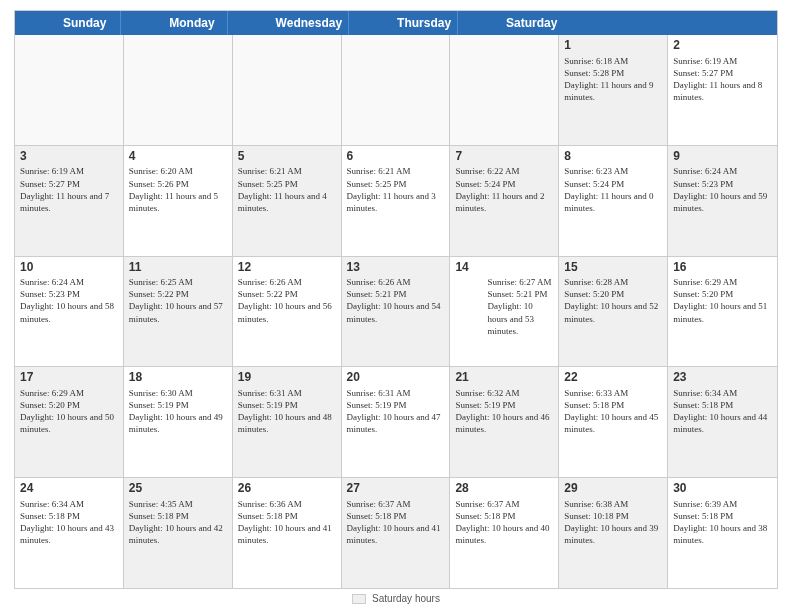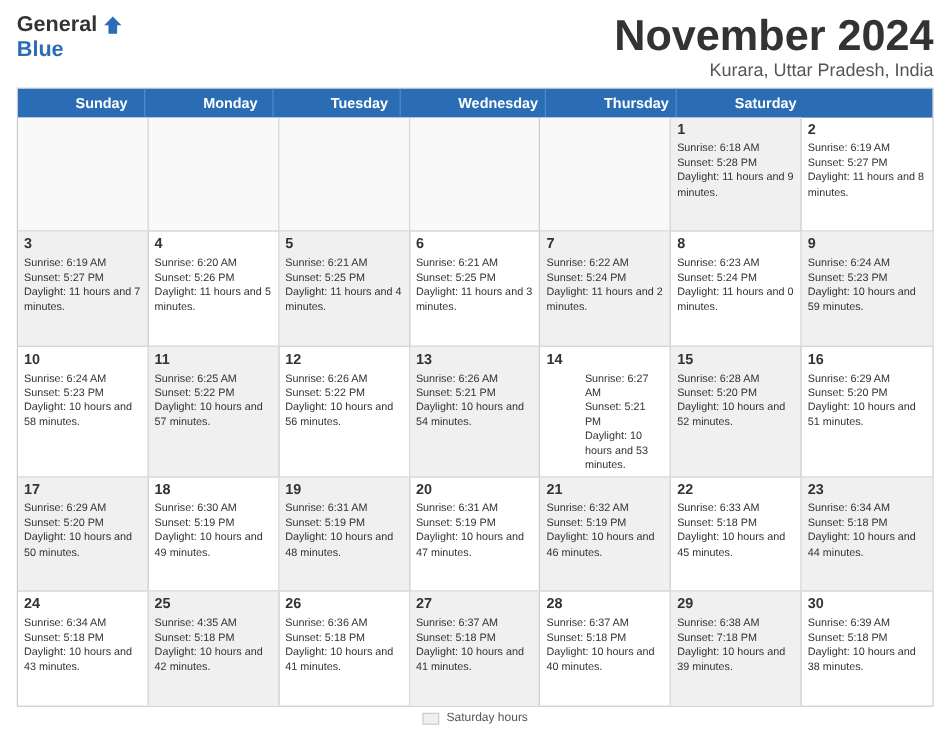--- a/index.html
+++ b/index.html
@@ -108,20 +108,21 @@
     .day-num {
       font-size: 12px;
       font-weight: bold;
       display: block;
       margin-bottom: 1px;
     }
     .cell-text {
       font-size: 9px;
       color: #333;
       line-height: 1.35;
+      font-family: Liberation Serif, serif;
     }
     .footer {
       display: flex;
       align-items: center;
       justify-content: center;
       margin-top: 4px;
       font-size: 10px;
       color: #555;
       gap: 6px;
     }
@@ -130,41 +131,25 @@
       height: 10px;
       background: #f0f0f0;
       border: 1px solid #ccc;
       display: inline-block;
     }
   </style>
 </head>
 <body>
 
 <div class="page">
-  <div class="header">
-    <div class="logo">
-      <div class="logo-text">
-        <span class="logo-general">General</span>
-        <svg class="logo-icon" viewBox="0 0 20 20">
-          <polygon points="10,2 18,10 14,10 14,18 6,18 6,10 2,10" fill="#2a6db5"></polygon>
-        </svg>
-      </div>
-      <span class="logo-blue">Blue</span>
-    </div>
-    <div class="title-block">
-      <div class="month-title">November 2024</div>
-      <div class="location">Kurara, Uttar Pradesh, India</div>
-    </div>
-  </div>
 
   <div class="calendar">
     <div class="cal-header" id="cal-header">
         <div class="cal-header-cell">Sunday</div>
         <div class="cal-header-cell">Monday</div>
-        <div class="cal-header-cell">Tuesday</div>
         <div class="cal-header-cell">Wednesday</div>
         <div class="cal-header-cell">Thursday</div>
         <div class="cal-header-cell">Saturday</div>
       </div>
     <div class="cal-body" id="cal-body">
         <div class="cal-row">
           <div class="cal-cell empty"></div>
           <div class="cal-cell empty"></div>
           <div class="cal-cell empty"></div>
           <div class="cal-cell empty"></div>
@@ -341,21 +326,21 @@
           </div>
           <div class="cal-cell">
             <span class="day-num">28</span>
             <div class="cell-text" style="white-space: pre-line;">Sunrise: 6:37 AM
 Sunset: 5:18 PM
 Daylight: 10 hours and 40 minutes.</div>
           </div>
           <div class="cal-cell shaded">
             <span class="day-num">29</span>
             <div class="cell-text" style="white-space: pre-line;">Sunrise: 6:38 AM
-Sunset: 7:18 PM
+Sunset: 10:18 PM
 Daylight: 10 hours and 39 minutes.</div>
           </div>
           <div class="cal-cell">
             <span class="day-num">30</span>
             <div class="cell-text" style="white-space: pre-line;">Sunrise: 6:39 AM
 Sunset: 5:18 PM
 Daylight: 10 hours and 38 minutes.</div>
           </div>
         </div>
       </div>

